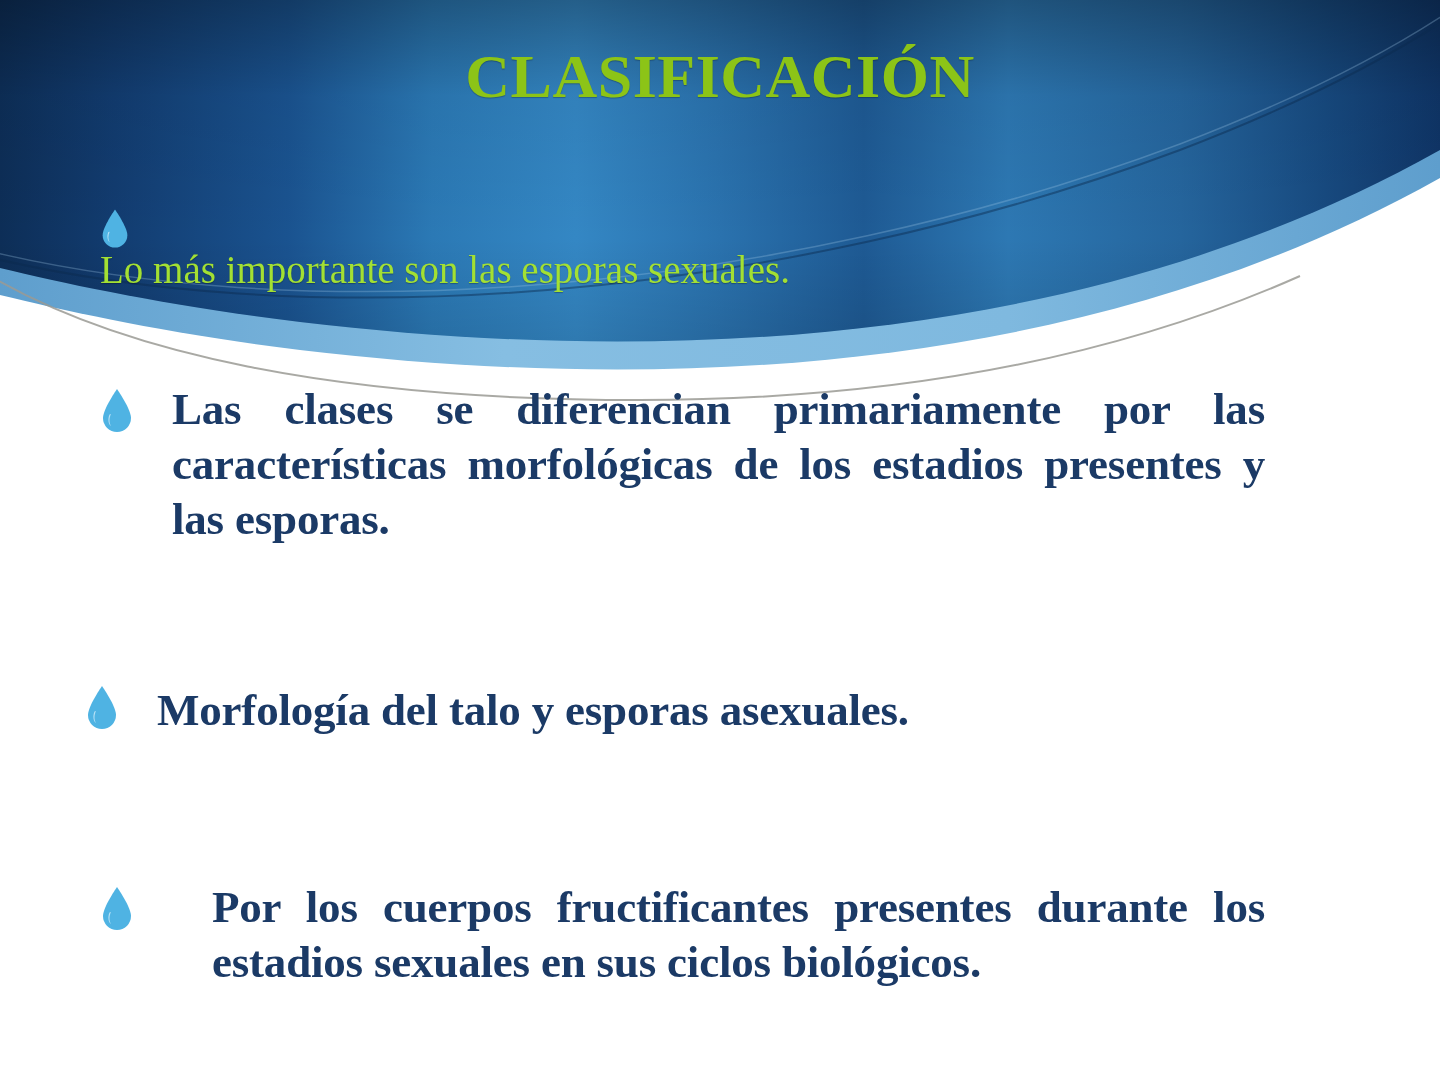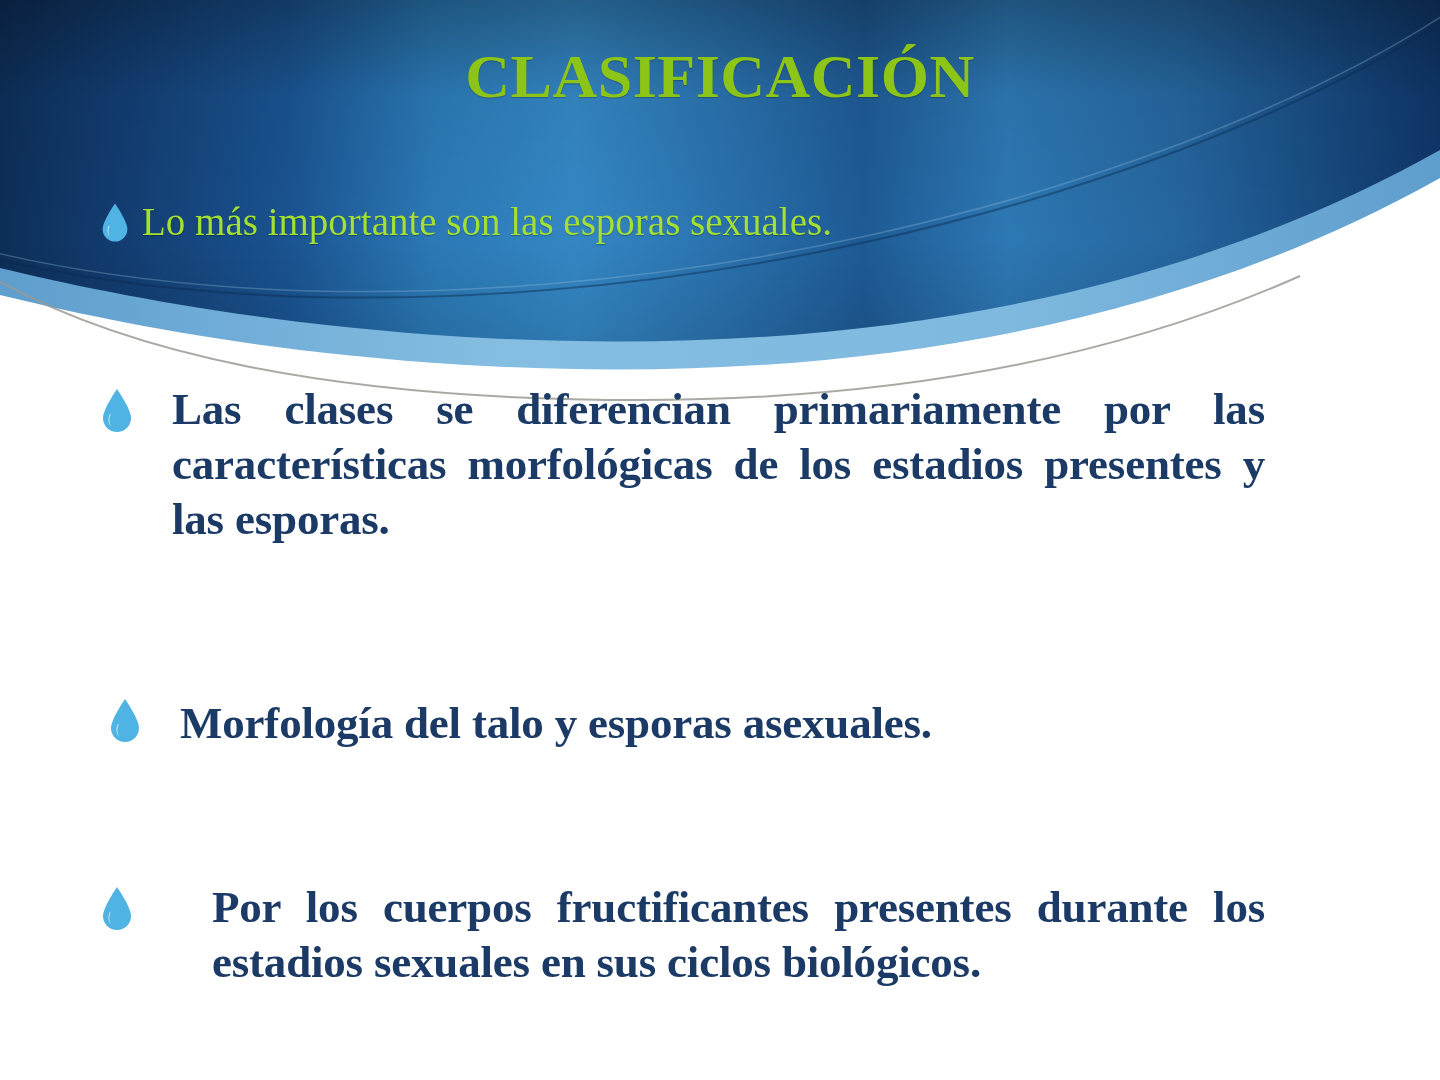--- a/index.html
+++ b/index.html
@@ -57,36 +57,37 @@
   }
   .bullet-text {
     flex: 1 1 auto;
     text-align: justify;
     text-justify: inter-word;
   }
 
   
   #bullet-row-1 {
     left: 100px;
-    top: 200px;
+    top: 206px;
     width: 1180px;
+    flex-direction: column;
   }
   #bullet-row-1 .bullet-icon { top: 2px; width: 30px; height: 42px; margin-right: 12px; }
   #bullet-row-1 .bullet-text {
     font-size: 39px;
     line-height: 1.12;
     color: #A3E033;
     font-weight: 400;
     text-align: left;
     text-shadow: 0 1px 1px rgba(0,0,0,0.28);
   }
 
   
   #bullet-row-2 { left: 100px; top: 382px; width: 1165px; }
-  #bullet-row-3 { left: 108px; top: 683px; width: 1165px; margin-top: 13px; }
+  #bullet-row-3 { left: 85px; top: 683px; width: 1165px; }
   #bullet-row-4 { left: 100px; top: 880px; width: 1165px; gap: 40px; }
 
   #bullet-row-2 .bullet-text,
   #bullet-row-3 .bullet-text,
   #bullet-row-4 .bullet-text {
     font-size: 45px;
     line-height: 1.22;
     color: #1B3A66;
     font-weight: 700;
     letter-spacing: -0.2px;

